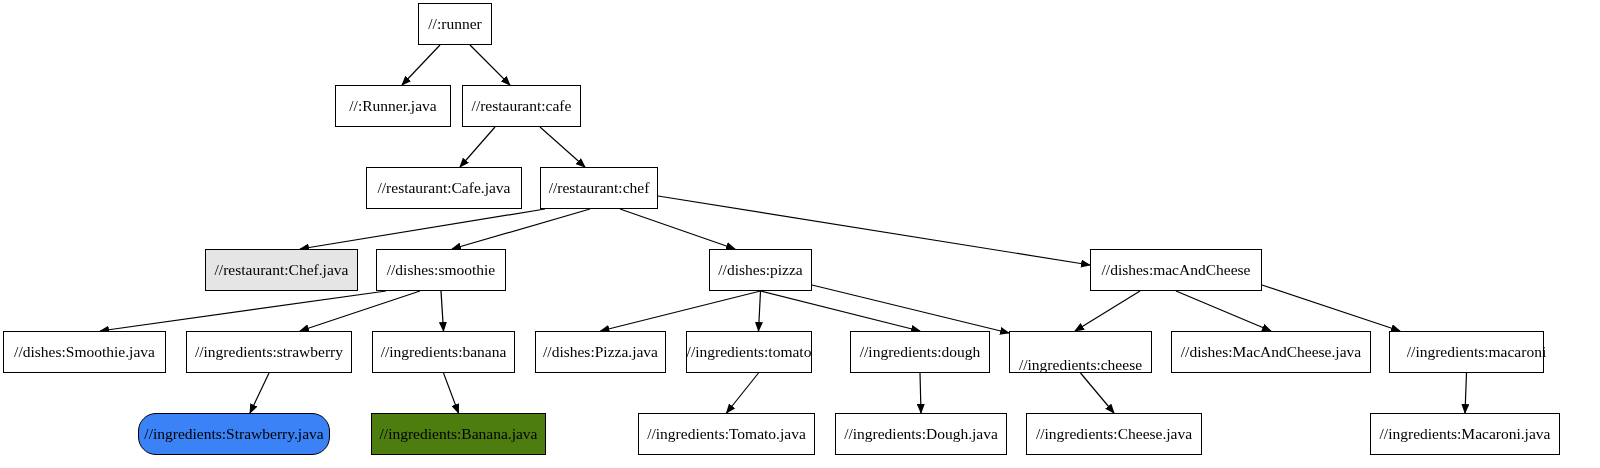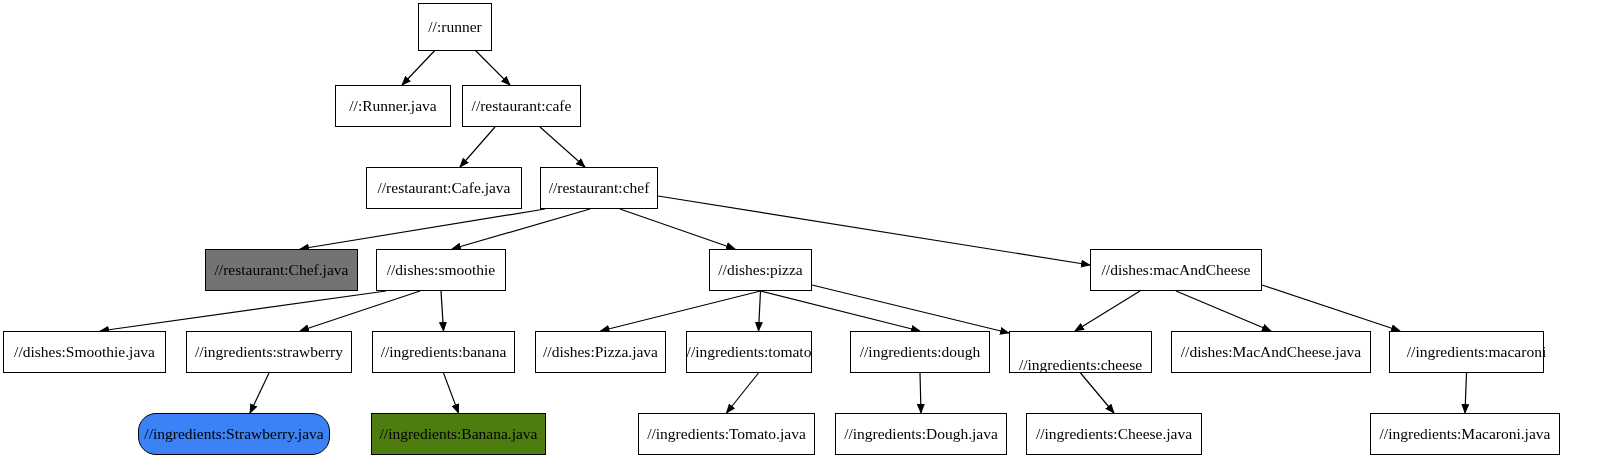--- a/index.html
+++ b/index.html
@@ -72,36 +72,36 @@
         <line x1="1262" y1="285" x2="1400" y2="331" stroke="#000000" stroke-width="1.2" marker-end="url(#arrowhead)"></line>
         <line x1="269" y1="373" x2="250" y2="413" stroke="#000000" stroke-width="1.2" marker-end="url(#arrowhead)"></line>
         <line x1="443.5" y1="373" x2="458.5" y2="413" stroke="#000000" stroke-width="1.2" marker-end="url(#arrowhead)"></line>
         <line x1="758.5" y1="373" x2="726.5" y2="413" stroke="#000000" stroke-width="1.2" marker-end="url(#arrowhead)"></line>
         <line x1="920" y1="373" x2="921" y2="413" stroke="#000000" stroke-width="1.2" marker-end="url(#arrowhead)"></line>
         <line x1="1080.5" y1="373" x2="1114" y2="413" stroke="#000000" stroke-width="1.2" marker-end="url(#arrowhead)"></line>
         <line x1="1466.5" y1="373" x2="1465" y2="413" stroke="#000000" stroke-width="1.2" marker-end="url(#arrowhead)"></line>
       </g>
   </svg>
   <div id="nodes-layer">
-      <div class="node" style="left: 418px; top: 3px; width: 74px; height: 48px; border-color: rgb(0, 0, 0); background: rgb(255, 255, 255);">
+      <div class="node" style="left: 418px; top: 3px; width: 74px; height: 42px; border-color: rgb(0, 0, 0); background: rgb(255, 255, 255);">
         <span class="node-label" style="color: rgb(0, 0, 0);">//:runner</span>
       </div>
       <div class="node" style="left: 335px; top: 85px; width: 116px; height: 42px; border-color: rgb(0, 0, 0); background: rgb(255, 255, 255);">
         <span class="node-label" style="color: rgb(0, 0, 0);">//:Runner.java</span>
       </div>
       <div class="node" style="left: 462px; top: 85px; width: 119px; height: 42px; border-color: rgb(0, 0, 0); background: rgb(255, 255, 255);">
         <span class="node-label" style="color: rgb(0, 0, 0);">//restaurant:cafe</span>
       </div>
       <div class="node" style="left: 366px; top: 167px; width: 156px; height: 42px; border-color: rgb(0, 0, 0); background: rgb(255, 255, 255);">
         <span class="node-label" style="color: rgb(0, 0, 0);">//restaurant:Cafe.java</span>
       </div>
       <div class="node" style="left: 540px; top: 167px; width: 118px; height: 42px; border-color: rgb(0, 0, 0); background: rgb(255, 255, 255);">
         <span class="node-label" style="color: rgb(0, 0, 0);">//restaurant:chef</span>
       </div>
-      <div class="node" style="left: 205px; top: 249px; width: 153px; height: 42px; border-color: rgb(0, 0, 0); background: #737373;">
+      <div class="node" style="left: 205px; top: 249px; width: 153px; height: 42px; border-color: rgb(0, 0, 0); background: #e5e5e5;">
         <span class="node-label" style="color: rgb(0, 0, 0);">//restaurant:Chef.java</span>
       </div>
       <div class="node" style="left: 376px; top: 249px; width: 130px; height: 42px; border-color: rgb(0, 0, 0); background: rgb(255, 255, 255);">
         <span class="node-label" style="color: rgb(0, 0, 0);">//dishes:smoothie</span>
       </div>
       <div class="node" style="left: 709px; top: 249px; width: 103px; height: 42px; border-color: rgb(0, 0, 0); background: rgb(255, 255, 255);">
         <span class="node-label" style="color: rgb(0, 0, 0);">//dishes:pizza</span>
       </div>
       <div class="node" style="left: 1090px; top: 249px; width: 172px; height: 42px; border-color: rgb(0, 0, 0); background: rgb(255, 255, 255);">
         <span class="node-label" style="color: rgb(0, 0, 0);">//dishes:macAndCheese</span>

